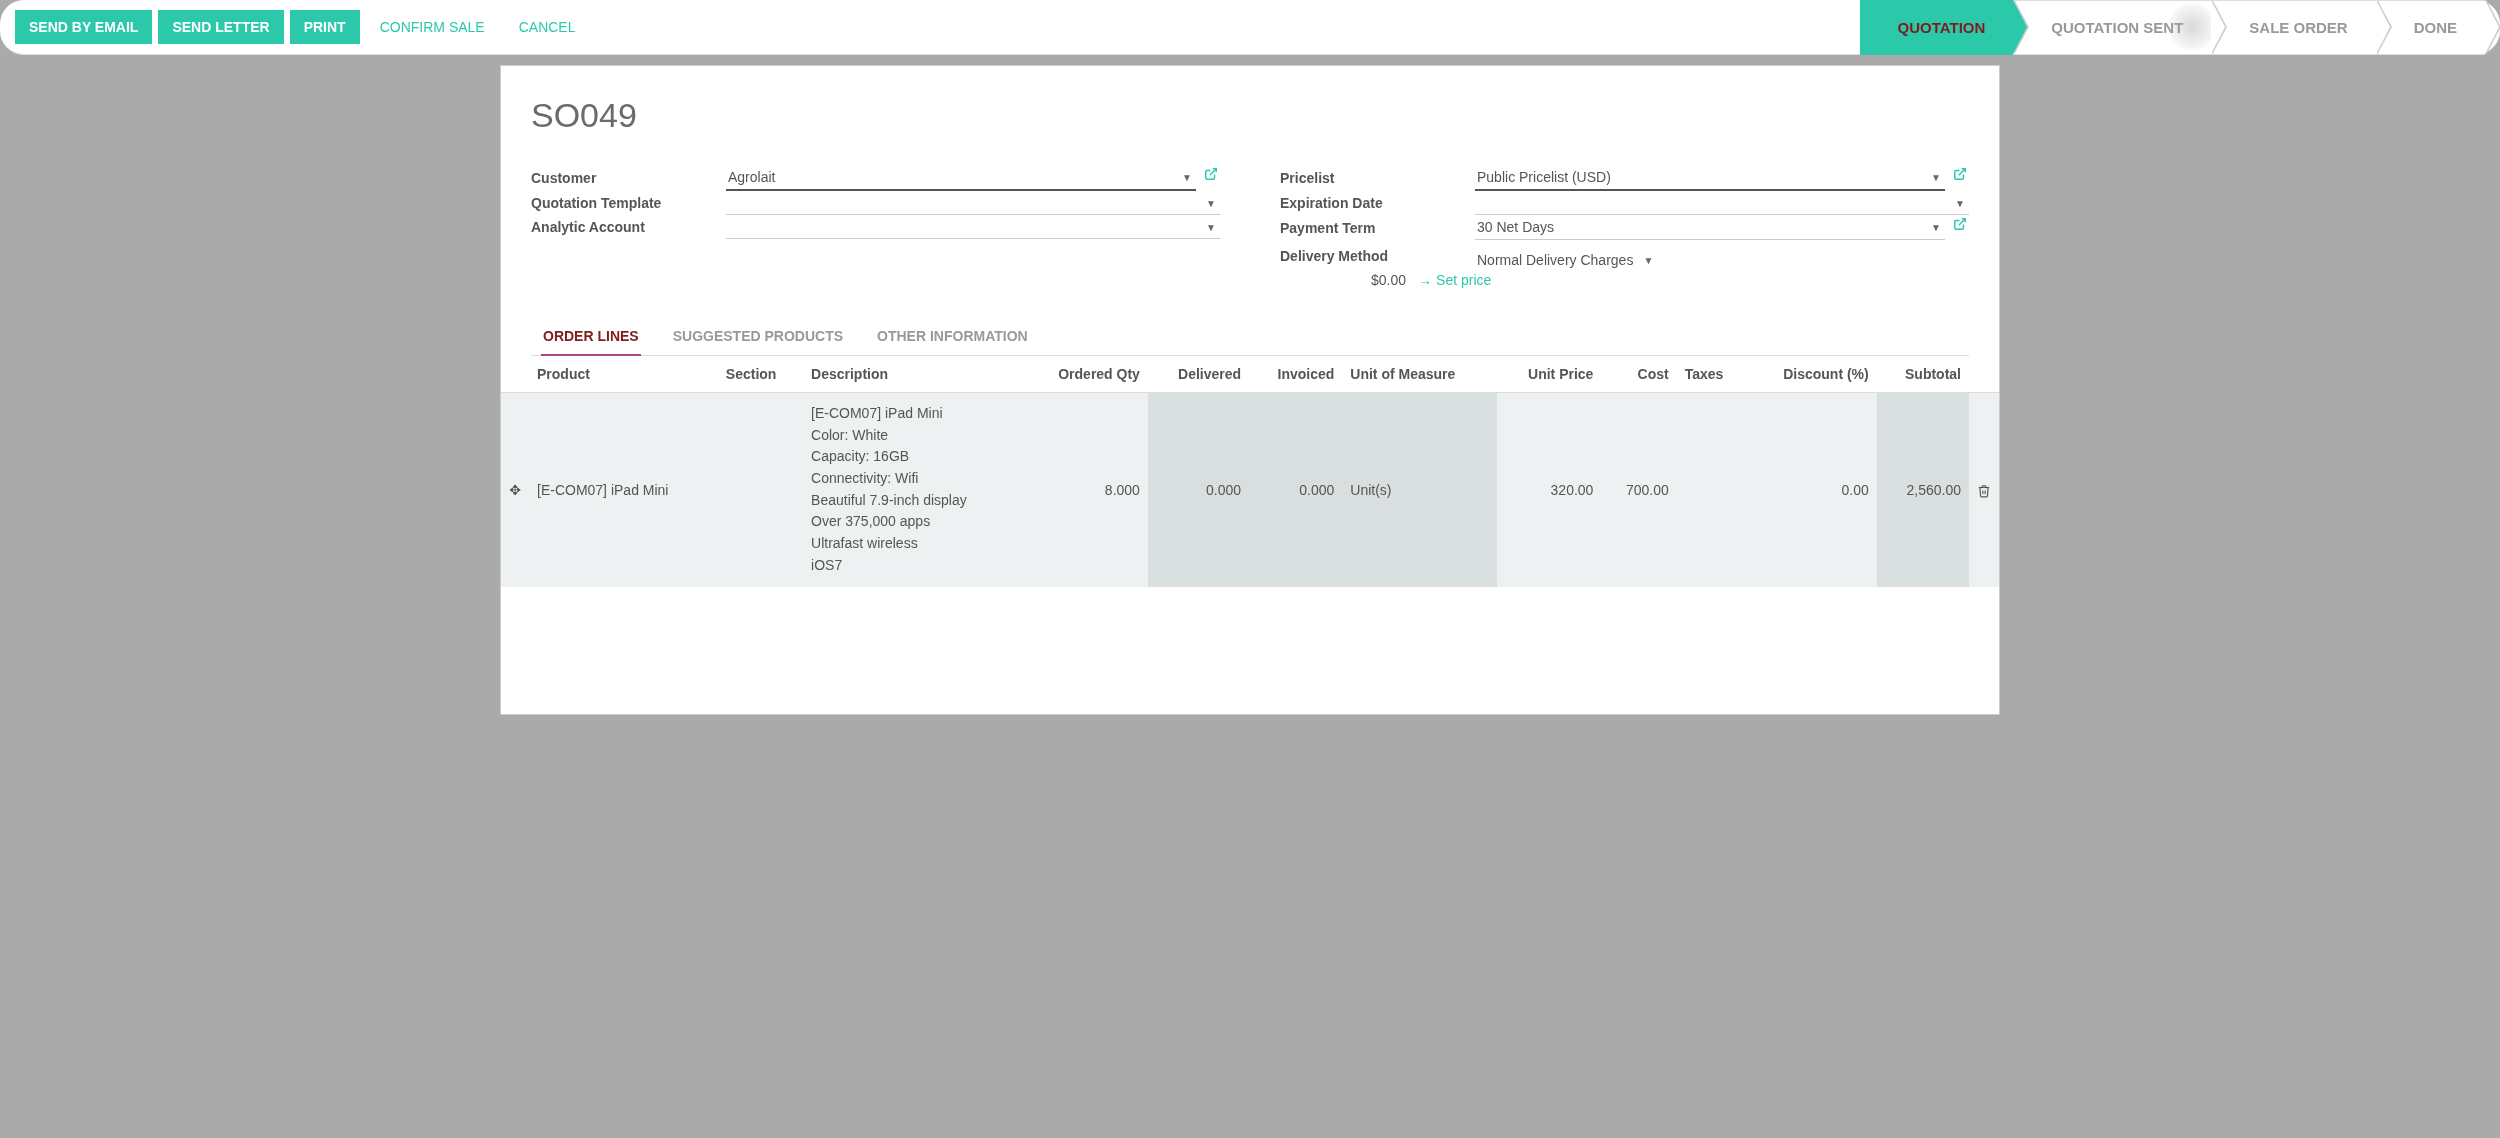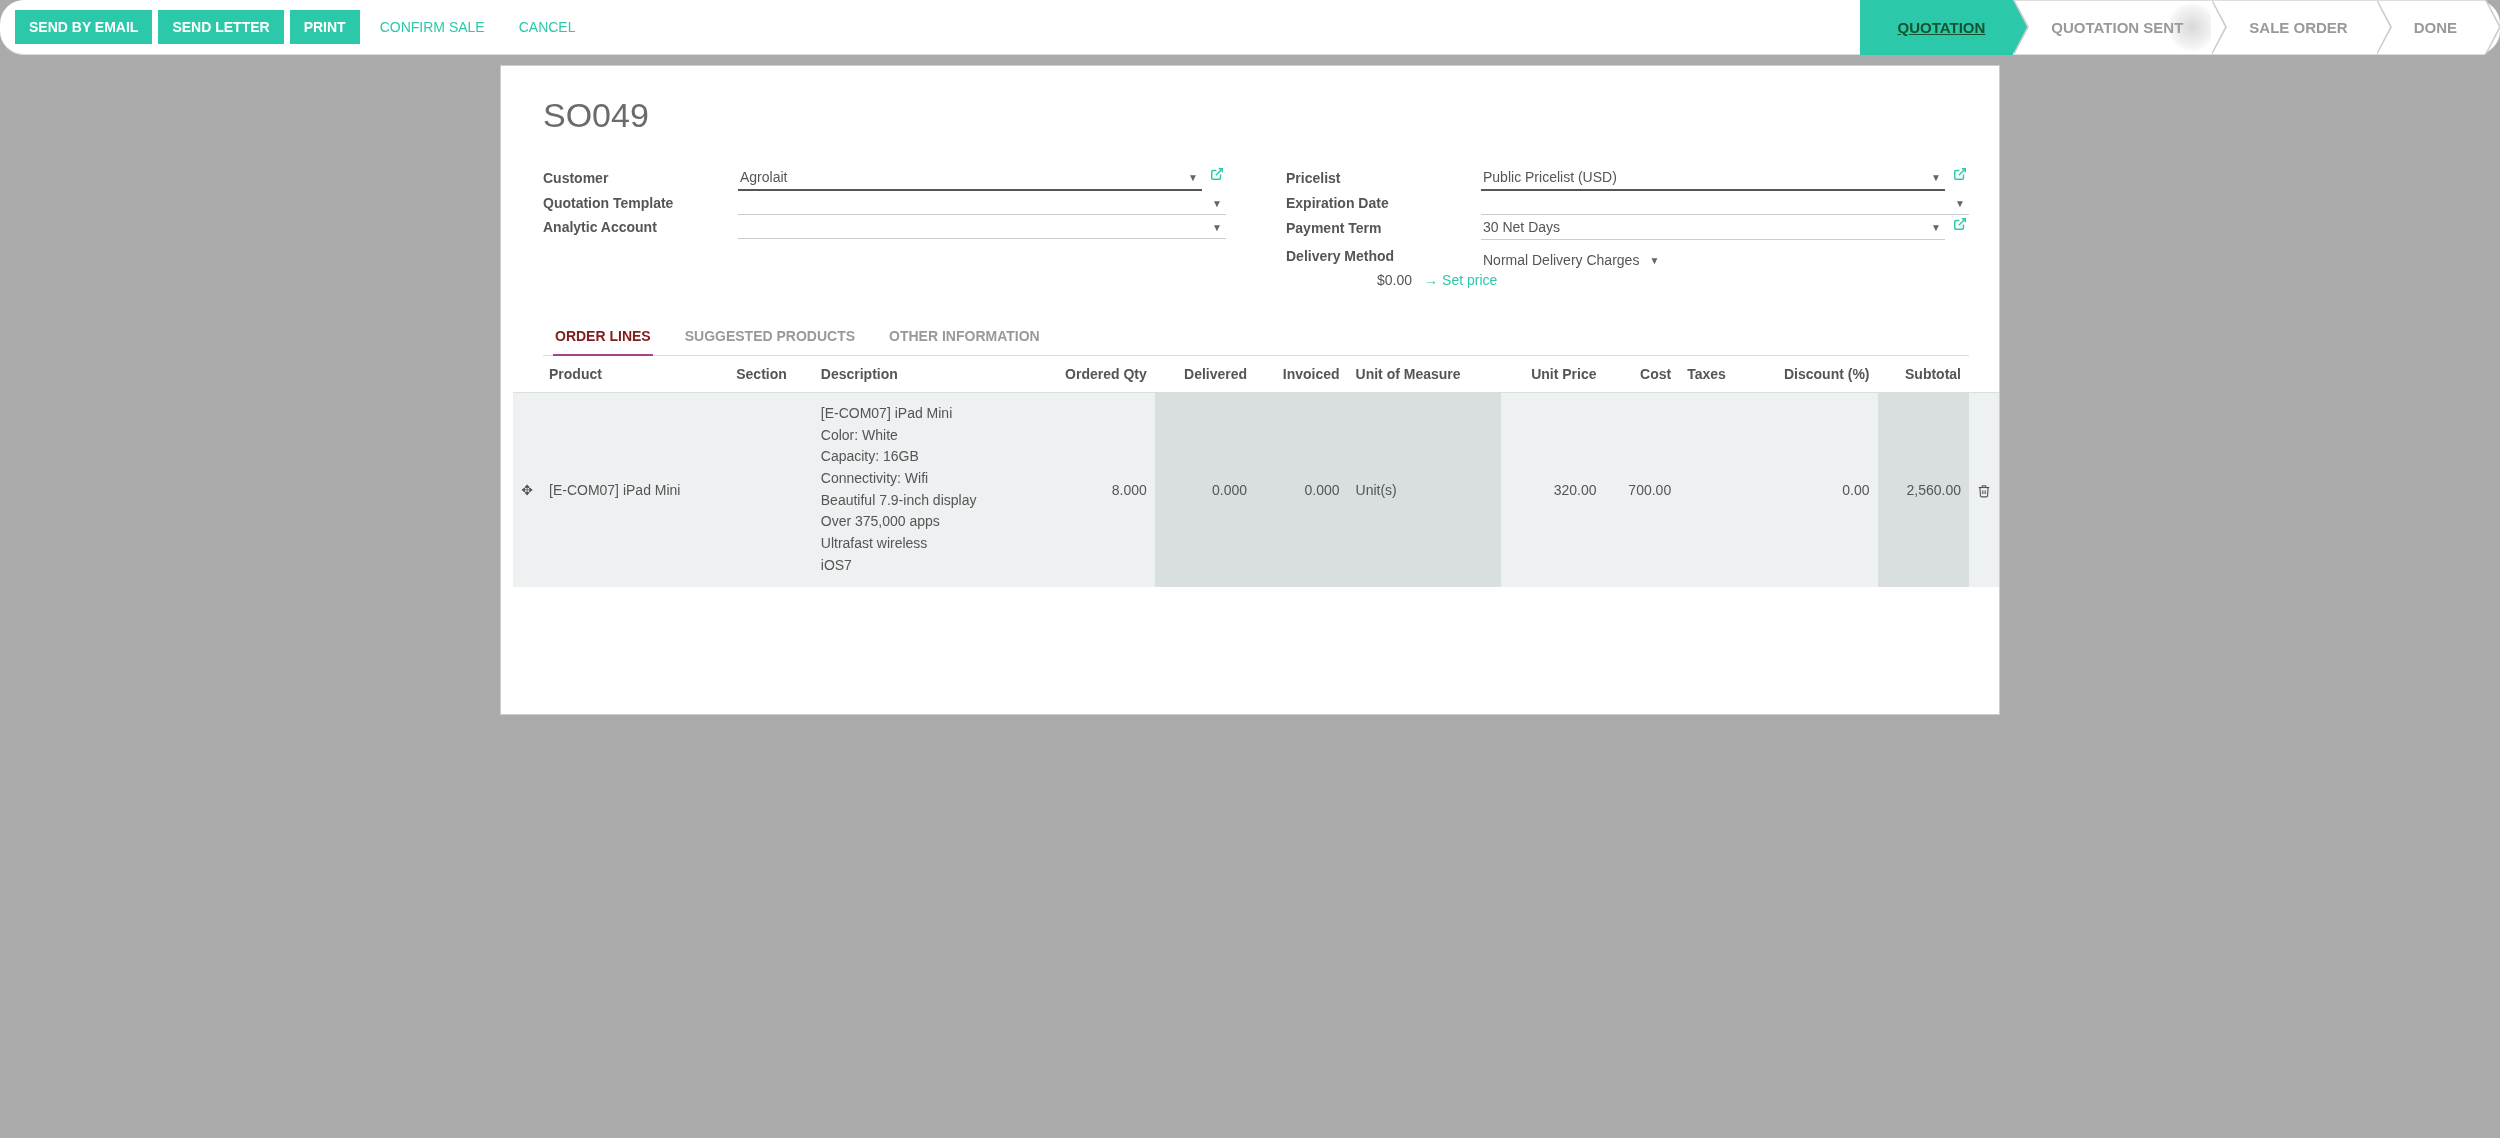--- a/index.html
+++ b/index.html
@@ -51,23 +51,22 @@
     font-weight: 600;
     font-size: 15px;
     color: #999;
     position: relative;
     background: #fff;
     border-top: 1px solid #ddd;
     border-bottom: 1px solid #ddd;
   }
   .step.active {
     background: #2bc8a9;
-    color: #14532d;
+    color: #7f1d1d;
     border-color: #2bc8a9;
-    text-decoration: underline;
   }
   .step::after {
     content: '';
     position: absolute;
     right: -14px;
     top: 50%;
     transform: translateY(-50%);
     width: 0; height: 0;
     border-top: 27px solid transparent;
     border-bottom: 27px solid transparent;
@@ -91,21 +90,21 @@
     position: absolute;
     width: 50px; height: 50px;
     border-radius: 50%;
     background: radial-gradient(circle, rgba(160,160,160,0.4) 0%, rgba(160,160,160,0.1) 60%, transparent 70%);
     pointer-events: none;
   }
   .sheet {
     background: #fff;
     max-width: 1500px;
     margin: 10px auto 0;
-    padding: 30px 0 0 12px;
+    padding: 30px 0 0 0;
     border: 1px solid #ccc;
     min-height: 650px;
   }
   .sheet-inner { padding: 0 30px; }
   h1.title {
     font-size: 34px;
     font-weight: 400;
     color: #6b6b6b;
     margin-bottom: 30px;
   }

